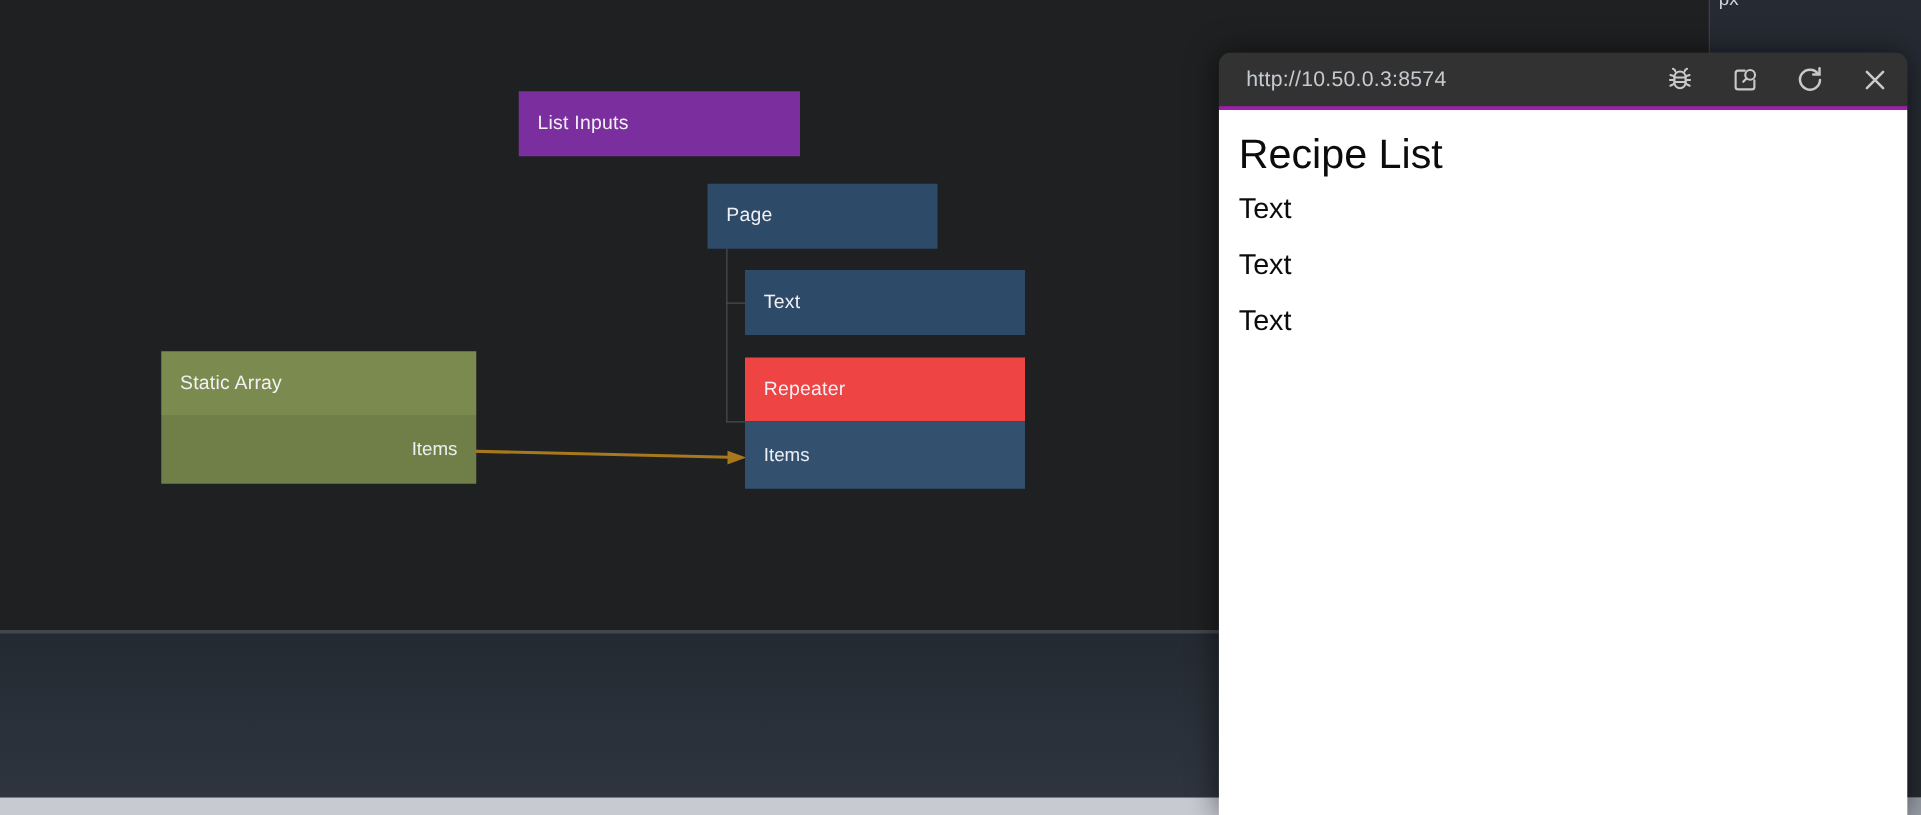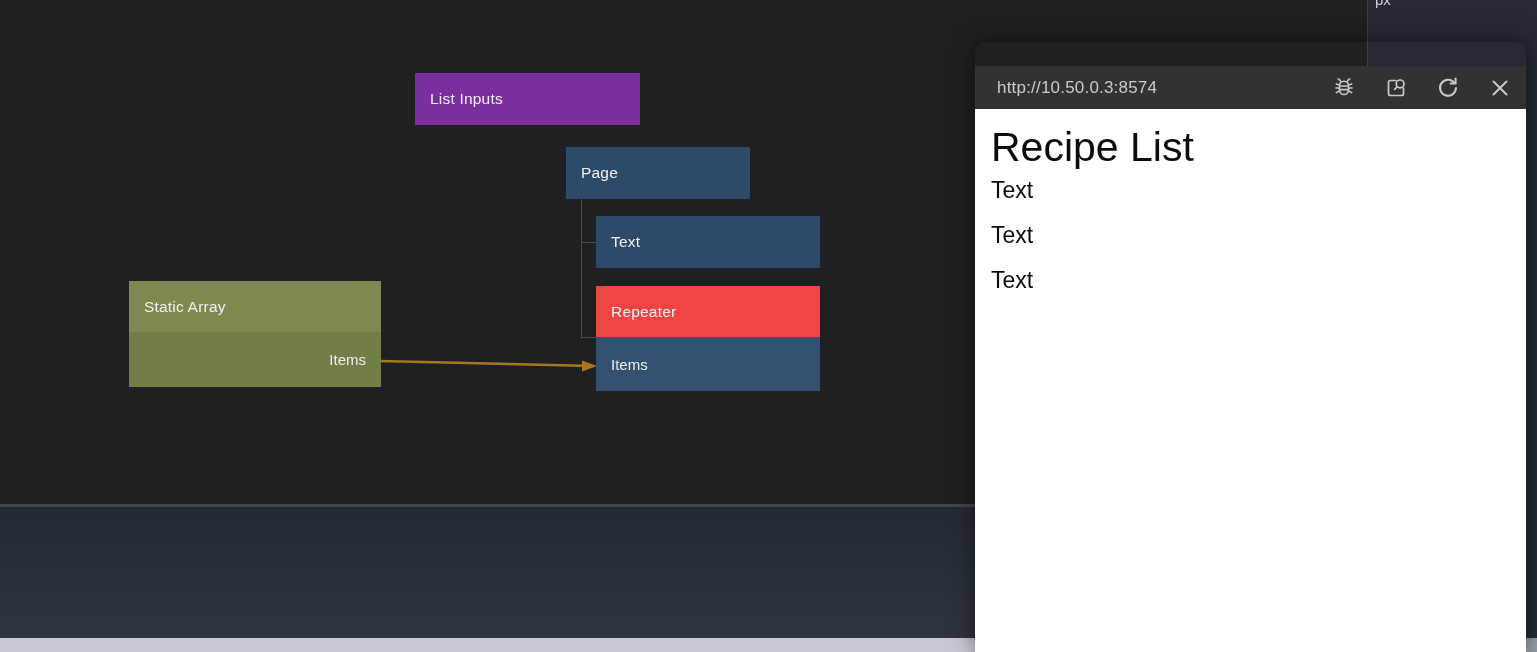--- a/index.html
+++ b/index.html
@@ -111,24 +111,23 @@
     border-radius: 10px 10px 0 0;
     box-shadow: 0 0 24px rgba(0,0,0,0.55);
     overflow: hidden;
     display: flex;
     flex-direction: column;
   }
   .titlebar {
     height: 46px;
     flex: 0 0 46px;
     background: #323232;
-    border-bottom: 3px solid #ffffff;
+    border-bottom: 3px solid #a21caf;
     display: flex;
     align-items: center;
-    margin-top: 24px;
   }
   .url-text {
     flex: 1;
     margin-left: 22px;
     font-size: 17px;
     color: #c6cbd1;
     letter-spacing: 0.2px;
     white-space: nowrap;
     overflow: hidden;
   }
@@ -142,21 +141,21 @@
   .icon-btn:last-child { margin-right: 14px; }
   .icon-btn svg { width: 24px; height: 24px; display: block; }
 
   .preview-content {
     flex: 1;
     background: #ffffff;
     color: #111;
     padding: 14px 10px 0 16px;
   }
   .preview-heading {
-    font-size: 41px;
+    font-size: 33px;
     line-height: 42px;
     font-weight: 400;
     color: #0c0c0c;
   }
   .preview-item {
     font-size: 23px;
     line-height: 45px;
     margin-top: 0;
     color: #0c0c0c;
   }

